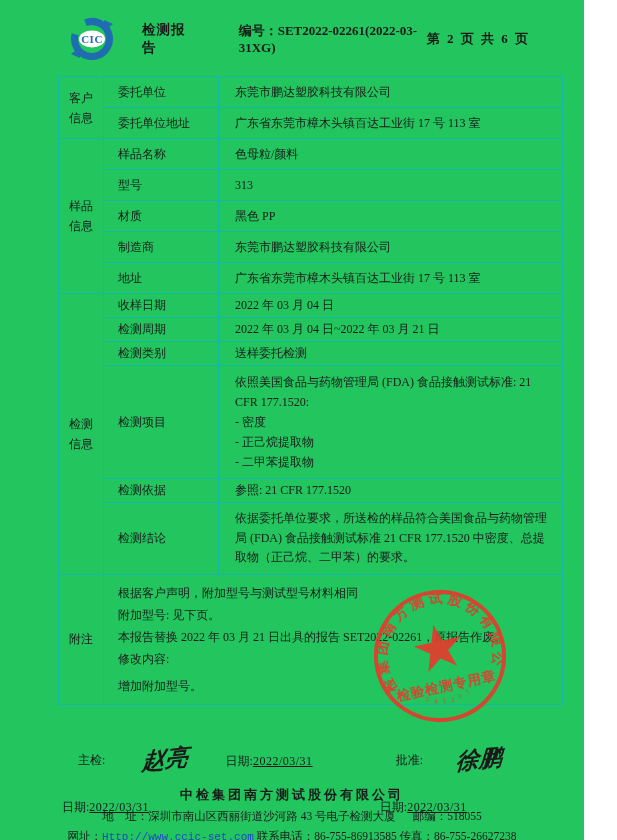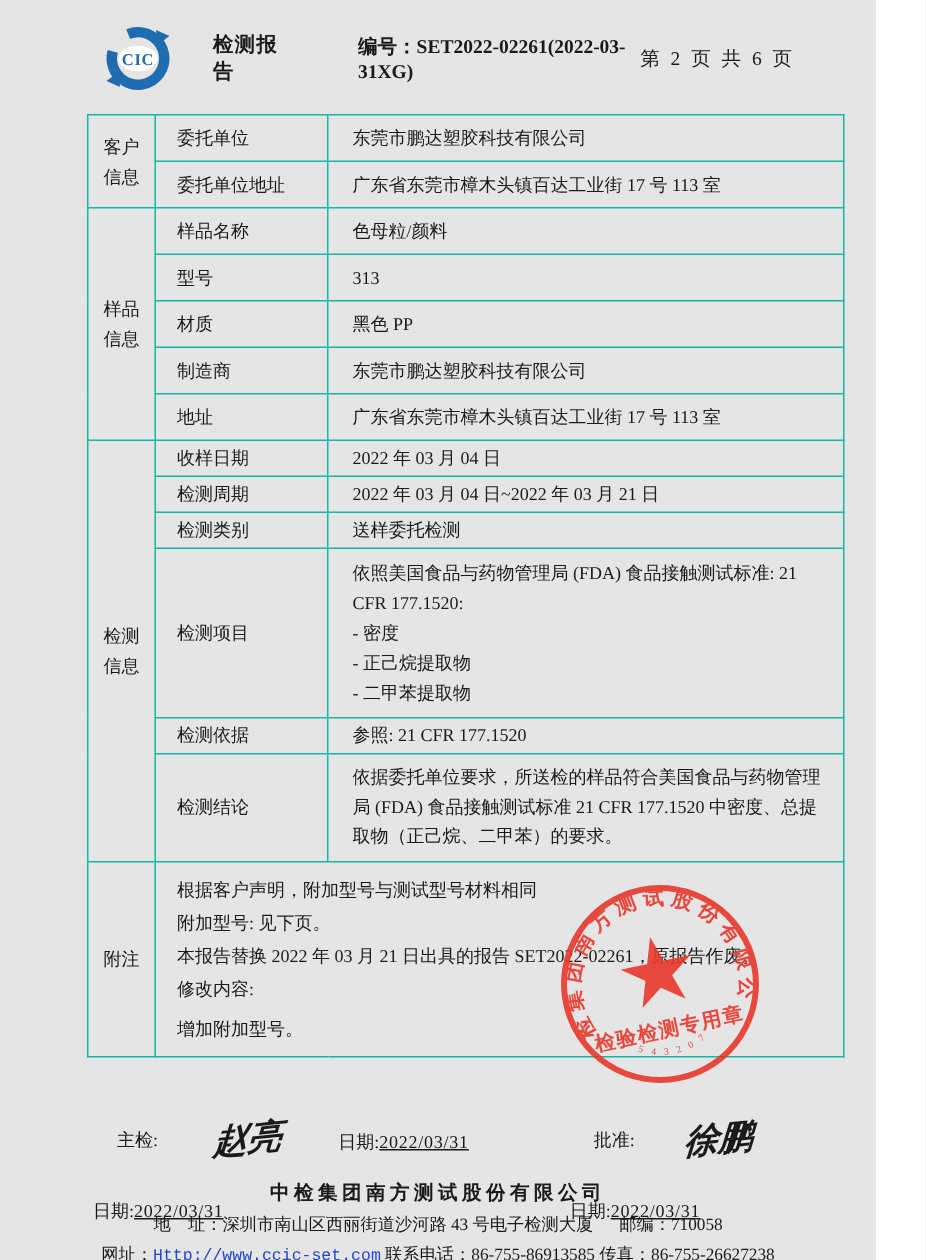--- a/index.html
+++ b/index.html
@@ -1,27 +1,27 @@
 <!DOCTYPE html>
 <html><head>
 <meta charset="utf-8">
 <style>
   * { margin:0; padding:0; box-sizing:border-box; }
   body { background:#fff; }
   .page {
-    position:relative; width:584px; height:840px; background:#e5e5e5;
+    position:relative; width:584px; height:840px; background:#22c55e;
     font-family:"Liberation Serif","DejaVu Serif",serif;
     color:#1a1a1a; overflow:hidden;
   }
   
   .hdr { display:flex; align-items:center; padding:16px 54px 0 66px; height:62px; }
   .logo { width:52px; height:46px; flex:0 0 auto; }
   .hdr-title { font-size:13.5px; font-weight:bold; margin-left:24px; letter-spacing:1px; }
   .hdr-no { font-size:13px; font-weight:bold; margin-left:46px; }
-  .hdr-page { font-size:13px; font-weight:normal; margin-left:auto; letter-spacing:2px; white-space:nowrap; }
+  .hdr-page { font-size:13px; font-weight:bold; margin-left:auto; letter-spacing:2px; white-space:nowrap; }
   
   table.rpt {
     border-collapse:collapse; table-layout:fixed;
     margin:14px 0 0 58px; width:505px;
     font-size:12px;
   }
   table.rpt td { border:1px solid #14b8a6; vertical-align:middle; }
   td.grp { width:45px; text-align:center; line-height:20px; padding:2px; }
   td.lbl { width:115px; padding:3px 6px 3px 14px; }
   td.val { padding:3px 8px 3px 16px; }
@@ -211,21 +211,21 @@
     <text font-size="6.5" fill="#e8392c" font-family="Liberation Serif, serif" letter-spacing="2">
       <textPath href="#serialArc" startOffset="50%" text-anchor="middle">5 4 3 2 0 7</textPath>
     </text>
   </svg>
 
   <div class="ftr">
     <div class="ftr-company">中检集团南方测试股份有限公司</div>
     <div class="ftr-line">
       <span>地　址：</span><span>深圳市南山区西丽街道沙河路 43 号电子检测大厦</span>
       <span>　</span>
-      <span>邮编：</span><span>710058</span>
+      <span>邮编：</span><span>518055</span>
     </div>
     <div class="ftr-line">
       <span>网址：</span><a class="ftr-url" href="#">Http://www.ccic-set.com</a>
       <span> </span>
       <span>联系电话：</span><span>86-755-86913585</span>
       <span> </span>
       <span>传真：</span><span>86-755-26627238</span>
     </div>
   </div>
 

